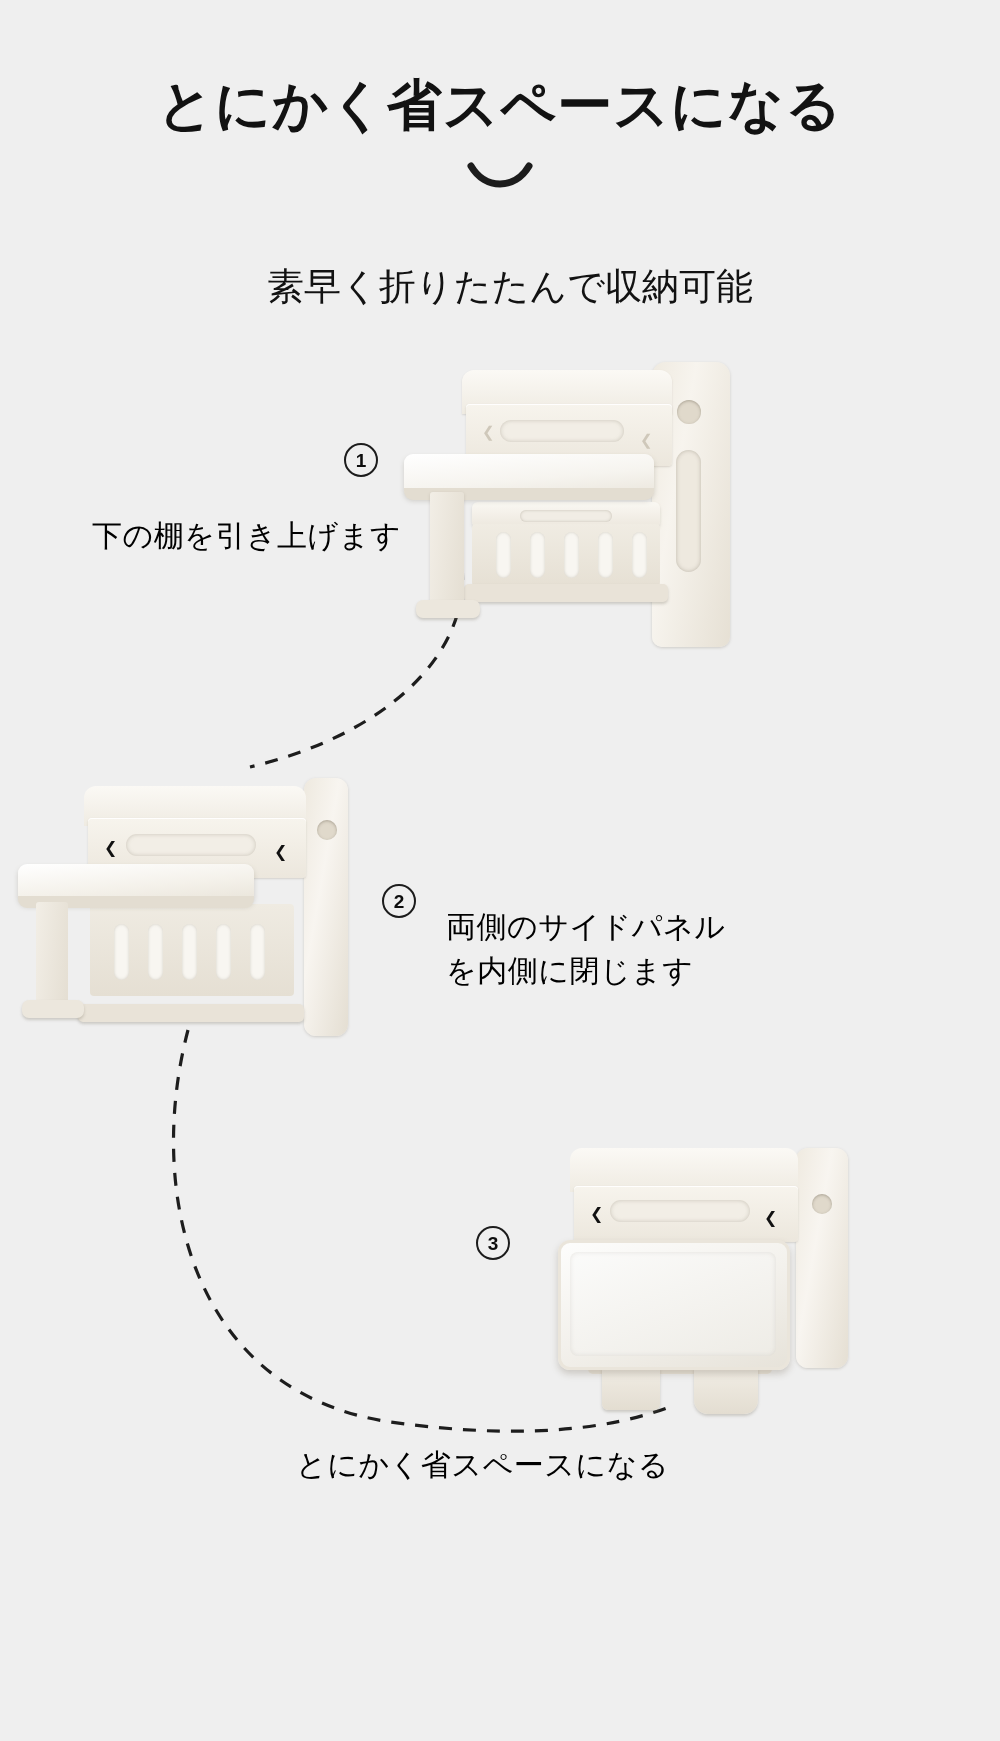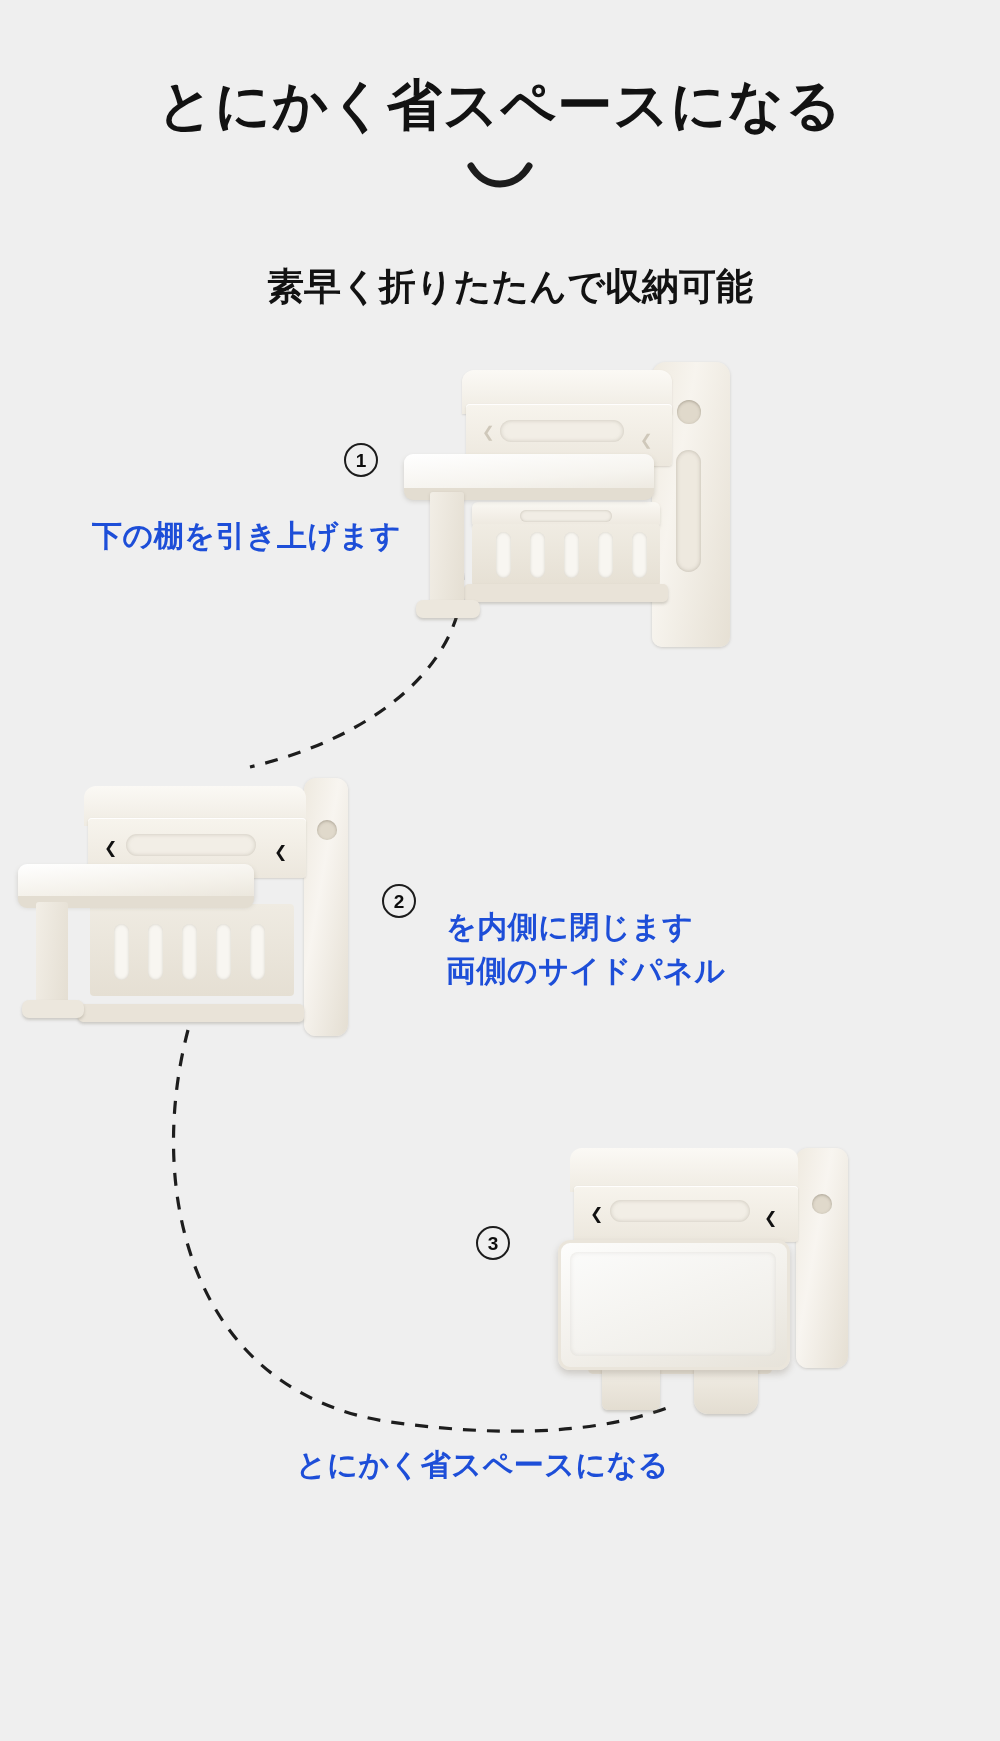--- a/index.html
+++ b/index.html
@@ -20,40 +20,40 @@
   .divider-smile{
     position:absolute;left:50%;top:160px;transform:translateX(-50%);
     width:70px;height:34px;
   }
   .h-sub1{
     position:absolute;left:0;right:0;top:205px;text-align:center;
     font-size:37px;font-weight:bold;color:#121212;line-height:1.2;
   }
   .h-sub2{
     position:absolute;left:0;right:0;top:265px;text-align:center;
-    font-size:37px;font-weight:bold;color:#121212;line-height:1.2;padding-left:20px;
+    font-size:37px;font-weight:normal;color:#121212;line-height:1.2;padding-left:20px;
   }
 
   
   .marker{
     position:absolute;width:34px;height:34px;border-radius:50%;
     border:2px solid #1c1c1c;background:transparent;
     display:flex;align-items:center;justify-content:center;
     font-size:19px;font-weight:bold;color:#0d0d0d;line-height:1;
     box-sizing:border-box;
   }
   #marker-1{left:344px;top:443px;}
   #marker-2{left:382px;top:884px;}
   #marker-3{left:476px;top:1226px;}
 
   
   .caption{
-    position:absolute;font-size:30px;color:#1d4ed8;
+    position:absolute;font-size:30px;color:#000000;
     letter-spacing:0.5px;white-space:nowrap;line-height:1.45;
-    font-weight:700;
+    font-weight:400;
   }
   #caption-1{left:92px;top:514px;}
   #caption-2{left:446px;top:905px;}
   #caption-3{left:296px;top:1443px;}
 
   
   .arrow-svg{position:absolute;overflow:visible;}
   .arrow-path{
     fill:none;stroke:#1d1d1d;stroke-width:3.2;
     stroke-dasharray:13 11;stroke-linecap:butt;
@@ -298,22 +298,22 @@
     <div class="p top"></div>
     <div class="p top-edge"></div>
     <div class="p lleg"></div>
     <div class="p lleg-foot"></div>
   </div>
 
   <div class="marker" id="marker-2">
     <span>2</span>
   </div>
   <div class="caption" id="caption-2">
+    <div>両側のサイドパネル</div>
     <div>を内側に閉じます</div>
-    <div>両側のサイドパネル</div>
   </div>
 
   <div class="desk" id="desk-2">
     <div class="p rpost"></div>
     <div class="p rpost-hole"></div>
     <div class="p backrail"></div>
     <div class="p backpanel"></div>
     <div class="p backpanel-groove"></div>
     <div class="p arrowglyph" style="left:86px;top:60px;">❮</div>
     <div class="p arrowglyph" style="left:256px;top:64px;">❮</div>

